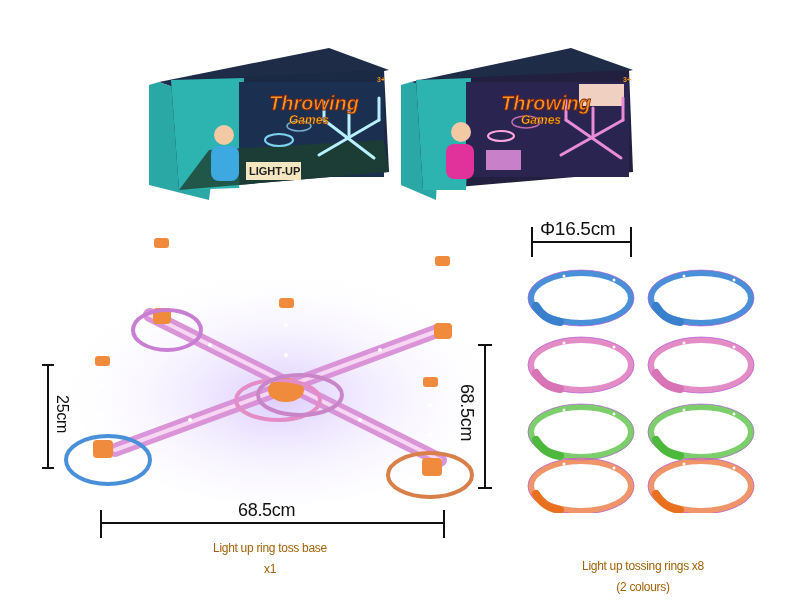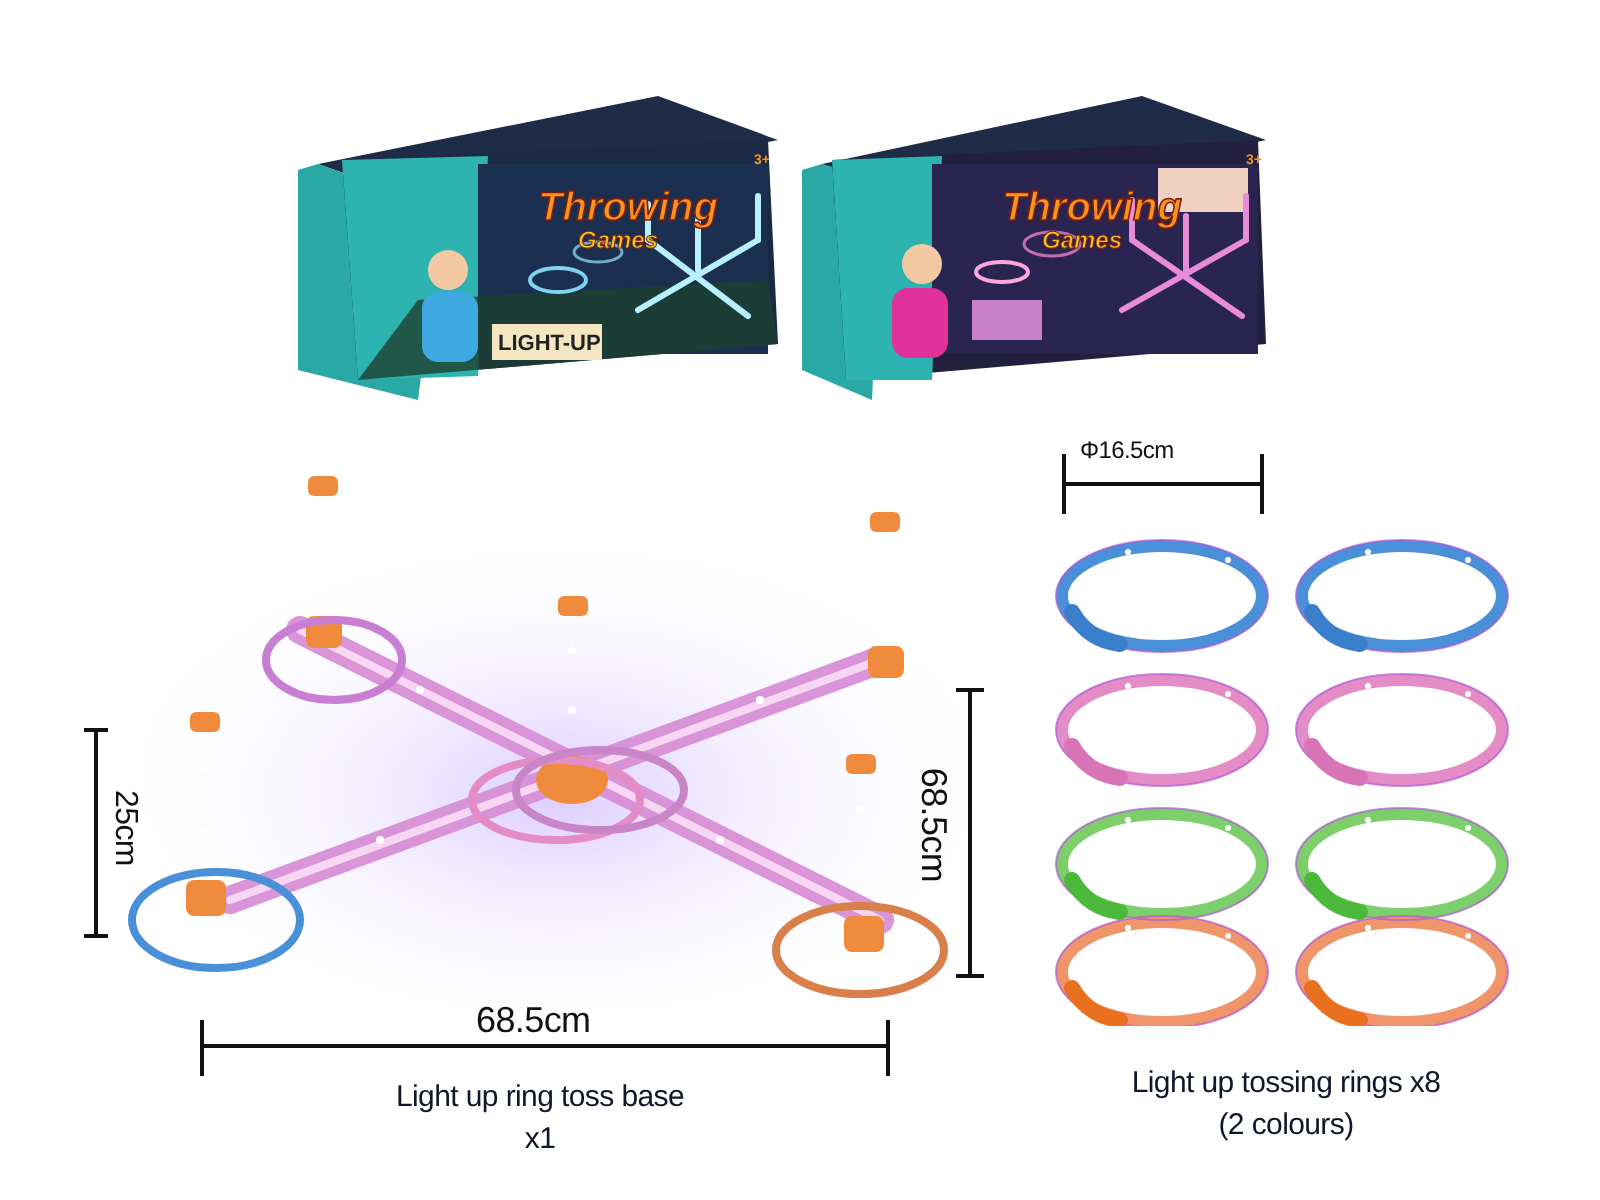--- a/index.html
+++ b/index.html
@@ -1,20 +1,20 @@
 <!DOCTYPE html>
 <html><head>
 <meta charset="utf-8">
 <style>
   html,body{margin:0;padding:0;background:#ffffff;}
   body{width:800px;height:600px;position:relative;overflow:hidden;font-family:"Liberation Sans",sans-serif;color:#111;}
   .abs{position:absolute;}
   .box{position:absolute;margin-left:36px;}
   .dimtext{position:absolute;font-family:"Liberation Sans",sans-serif;font-size:16px;color:#111;letter-spacing:-0.3px;}
-  .caption{position:absolute;text-align:center;font-size:15px;line-height:21px;color:#0f172a;letter-spacing:-0.3px;}
+  .caption{position:absolute;text-align:center;font-size:12px;line-height:21px;color:#a16207;letter-spacing:-0.3px;}
   .vtext{transform:rotate(90deg);transform-origin:center center;white-space:nowrap;}
 </style>
 </head>
 <body>
 
 <div class="box" style="left:113px;top:40px;width:245px;height:160px;">
   <svg width="245" height="160" viewBox="0 0 245 160">
 
     <polygon points="10,42 180,8 240,30 72,64" fill="#1f2c48"></polygon>
 
@@ -167,21 +167,21 @@
   <div class="abs" style="left:0;top:12px;width:345px;height:2px;background:#111;"></div>
   <div class="abs" style="left:0;top:0;width:2px;height:28px;background:#111;"></div>
   <div class="abs" style="left:343px;top:0;width:2px;height:28px;background:#111;"></div>
 </div>
 
 <div class="caption" style="left:130px;top:538px;width:280px;">
   <div>Light up ring toss base</div>
   <div>x1</div>
 </div>
 
-<div class="dimtext" style="left:540px;top:218px;font-size:12px;">Φ16.5cm</div>
+<div class="dimtext" style="left:540px;top:218px;font-size:19px;">Φ16.5cm</div>
 <div class="abs" style="left:531px;top:227px;width:101px;height:30px;">
   <div class="abs" style="left:0;top:14px;width:101px;height:2px;background:#111;"></div>
   <div class="abs" style="left:0;top:0;width:2px;height:30px;background:#111;"></div>
   <div class="abs" style="left:99px;top:0;width:2px;height:30px;background:#111;"></div>
 </div>
 
 <div class="abs" style="left:526px;top:268px;width:230px;height:245px;">
   <svg width="230" height="245" viewBox="0 0 230 245">
     <g stroke-width="6" fill="none">
 
@@ -232,16 +232,16 @@
         <circle cx="158" cy="142" r="1.5"></circle>
         <circle cx="208" cy="146" r="1.5"></circle>
       <circle cx="38" cy="196" r="1.5"></circle>
         <circle cx="88" cy="200" r="1.5"></circle>
         <circle cx="158" cy="196" r="1.5"></circle>
         <circle cx="208" cy="200" r="1.5"></circle>
     </g>
   </svg>
 </div>
 
-<div class="caption" style="left:518px;top:531px;width:250px;">
+<div class="caption" style="left:518px;top:556px;width:250px;">
   <div>Light up tossing rings x8</div>
   <div>(2 colours)</div>
 </div>
 
 </body></html>

